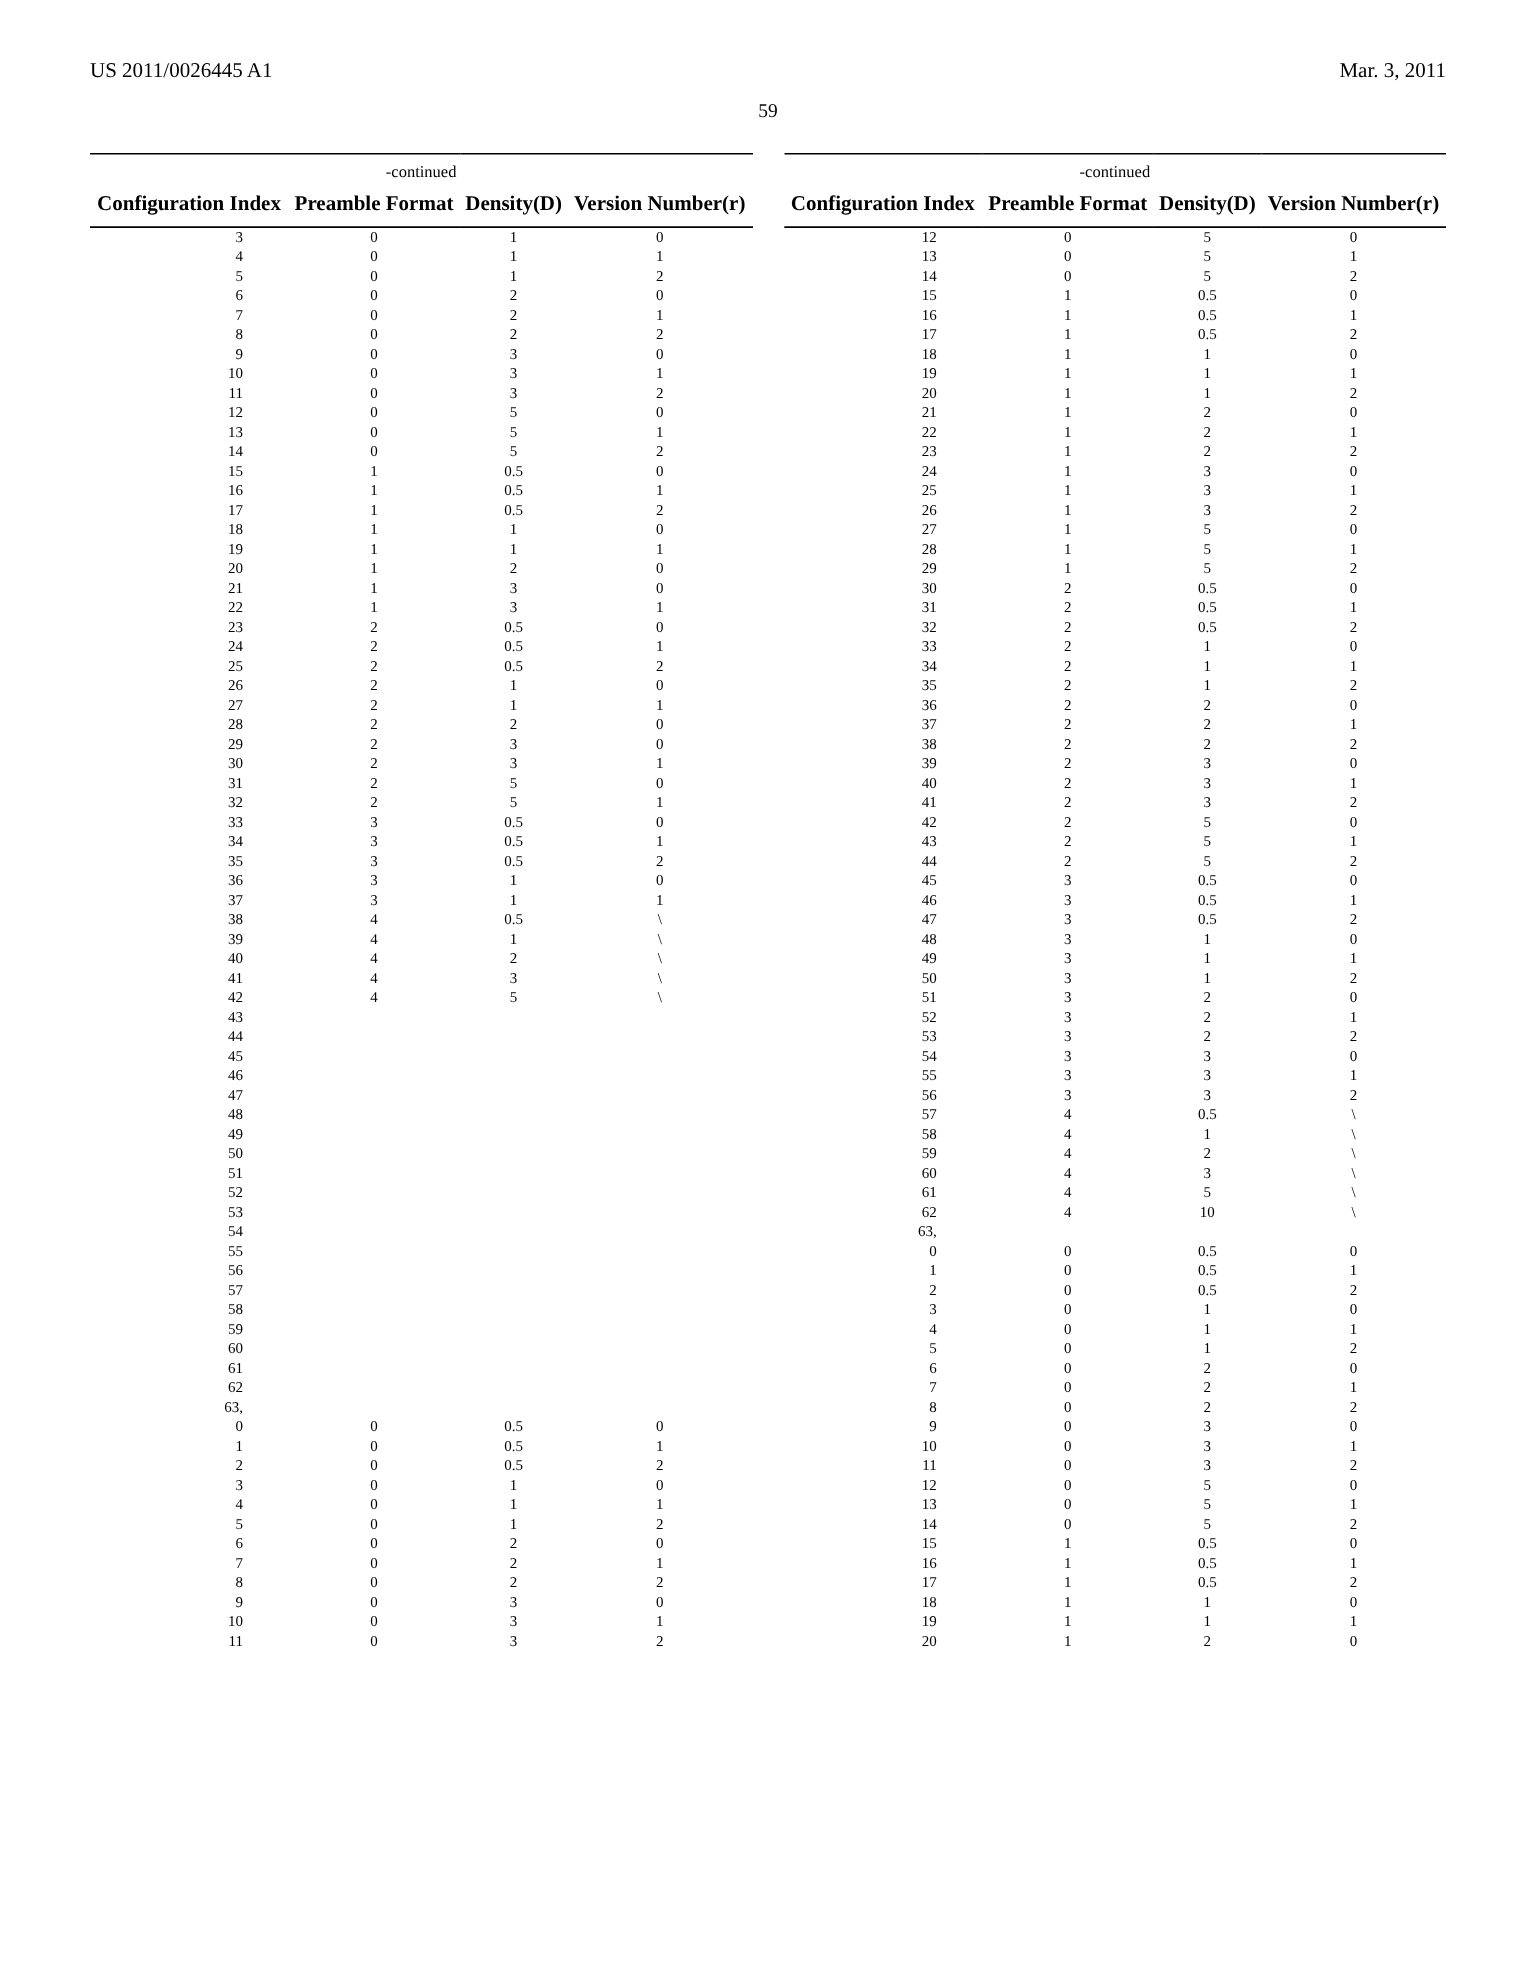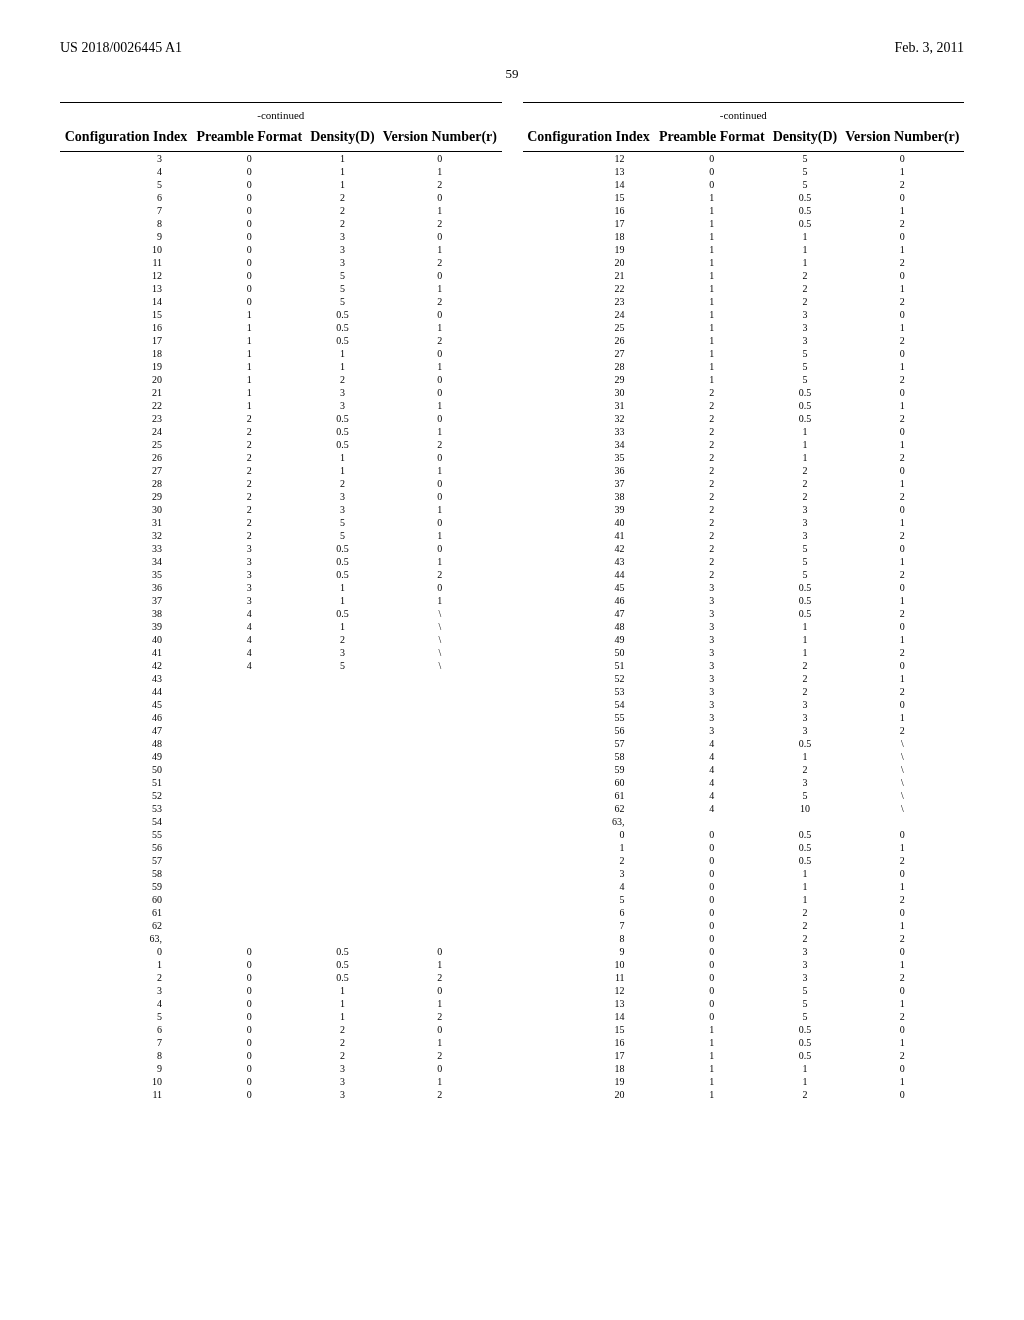--- a/index.html
+++ b/index.html
@@ -53,22 +53,22 @@
   }
   tbody td:first-child { text-align: right; padding-right: 30px;}
   tbody td:nth-child(2) { text-align: center;}
   tbody td:nth-child(3) { text-align: center;}
   tbody td:nth-child(4) { text-align: center;}
 </style>
 </head>
 <body>
 
 <div class="header-row">
-  <span>US 2018/0026445 A1</span>
-  <span>Feb. 3, 2011</span>
+  <span>US 2011/0026445 A1</span>
+  <span>Mar. 3, 2011</span>
 </div>
 <div class="page-number">59</div>
 
 <div class="columns">
 
   <div class="col">
     <table>
       <thead>
         <tr>
             <td colspan="4" class="continued">-continued</td>

